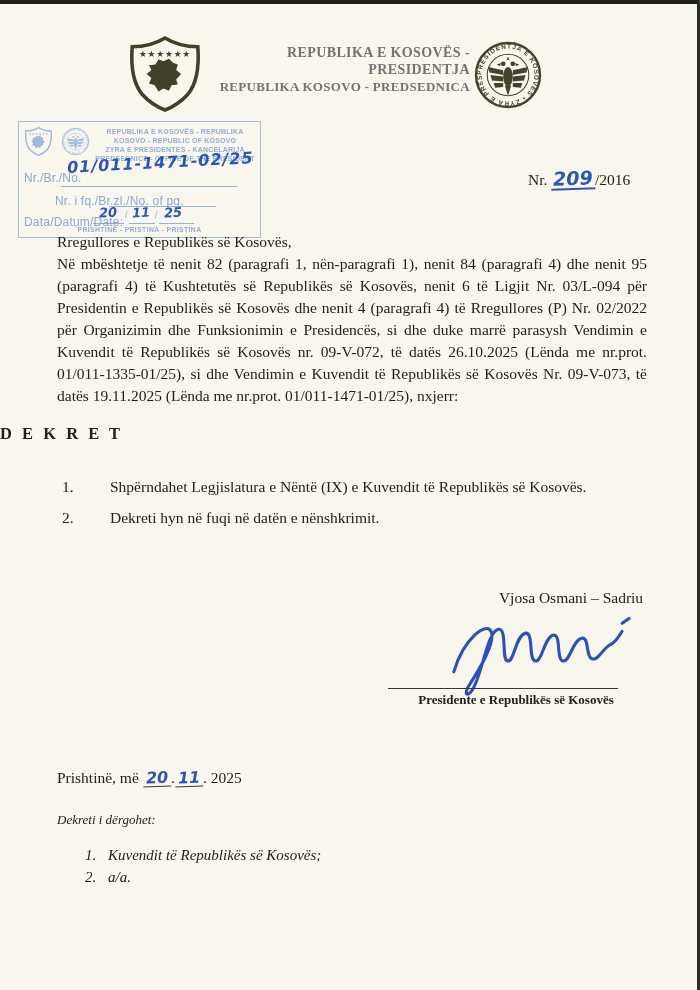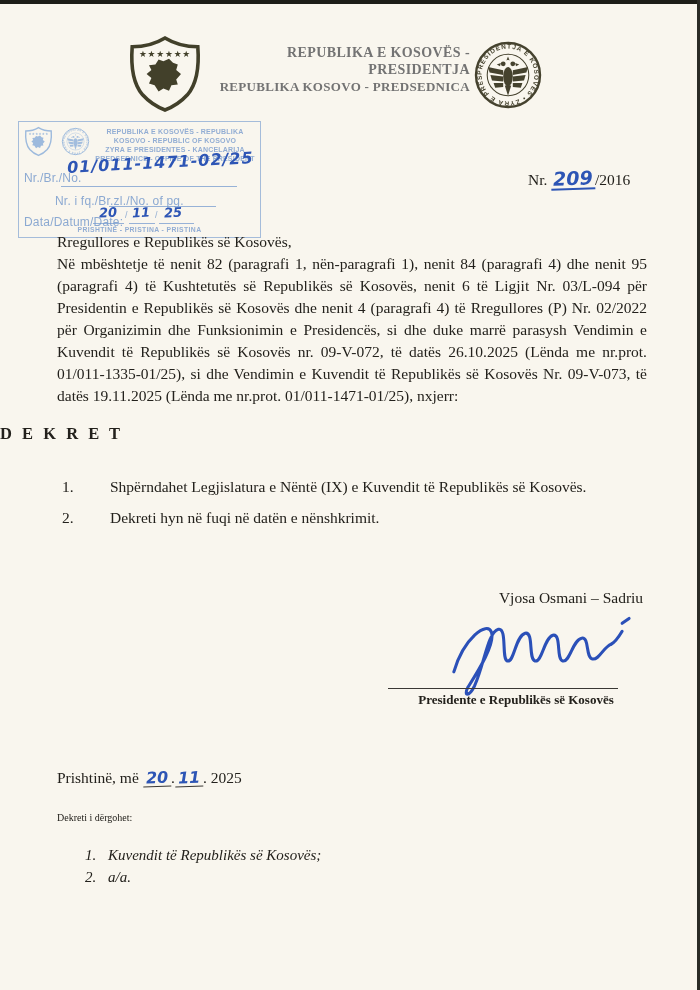--- a/index.html
+++ b/index.html
@@ -60,21 +60,21 @@
 
   
   .sig-name{position:absolute;left:452px;top:589px;width:238px;text-align:center;font-weight:normal;font-size:15.5px;}
   .sig-svg{position:absolute;left:438px;top:614px;width:198px;height:84px;}
   .sig-rule{position:absolute;left:388px;top:688px;width:230px;height:1.3px;background:#3a3834;}
   .sig-title{position:absolute;left:394px;top:692px;width:244px;text-align:center;font-weight:bold;font-size:13px;}
 
   
   .dateline{position:absolute;left:57px;top:769px;font-size:15.5px;white-space:nowrap;}
   .dateline .hand{font-size:16px;border-bottom:1.5px solid #3a3834;padding:0 3px;display:inline-block;line-height:17px;}
-  .dist-label{position:absolute;left:57px;top:812px;font-size:10px;}
+  .dist-label{position:absolute;left:57px;top:812px;font-size:13px;font-style:italic;}
   .dist-list{position:absolute;left:85px;top:845px;font-size:15px;font-style:italic;line-height:21.5px;}
   .dist-list .row{display:flex;}
   .dist-list .num{width:23px;flex:0 0 23px;}
 
   .defs-holder{position:absolute;width:0;height:0;overflow:hidden;}
 </style>
 </head>
 <body>
 
 <svg class="defs-holder" xmlns="http://www.w3.org/2000/svg" aria-hidden="true">

